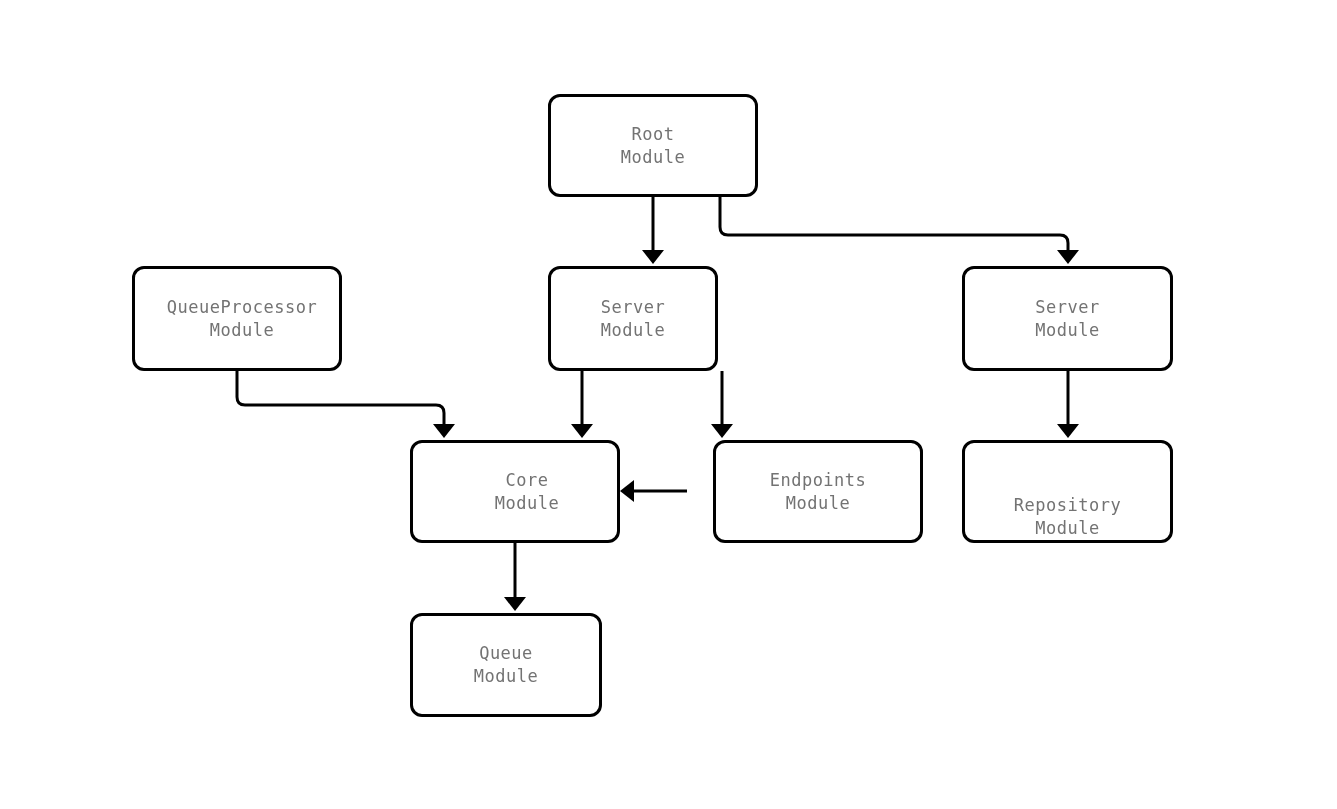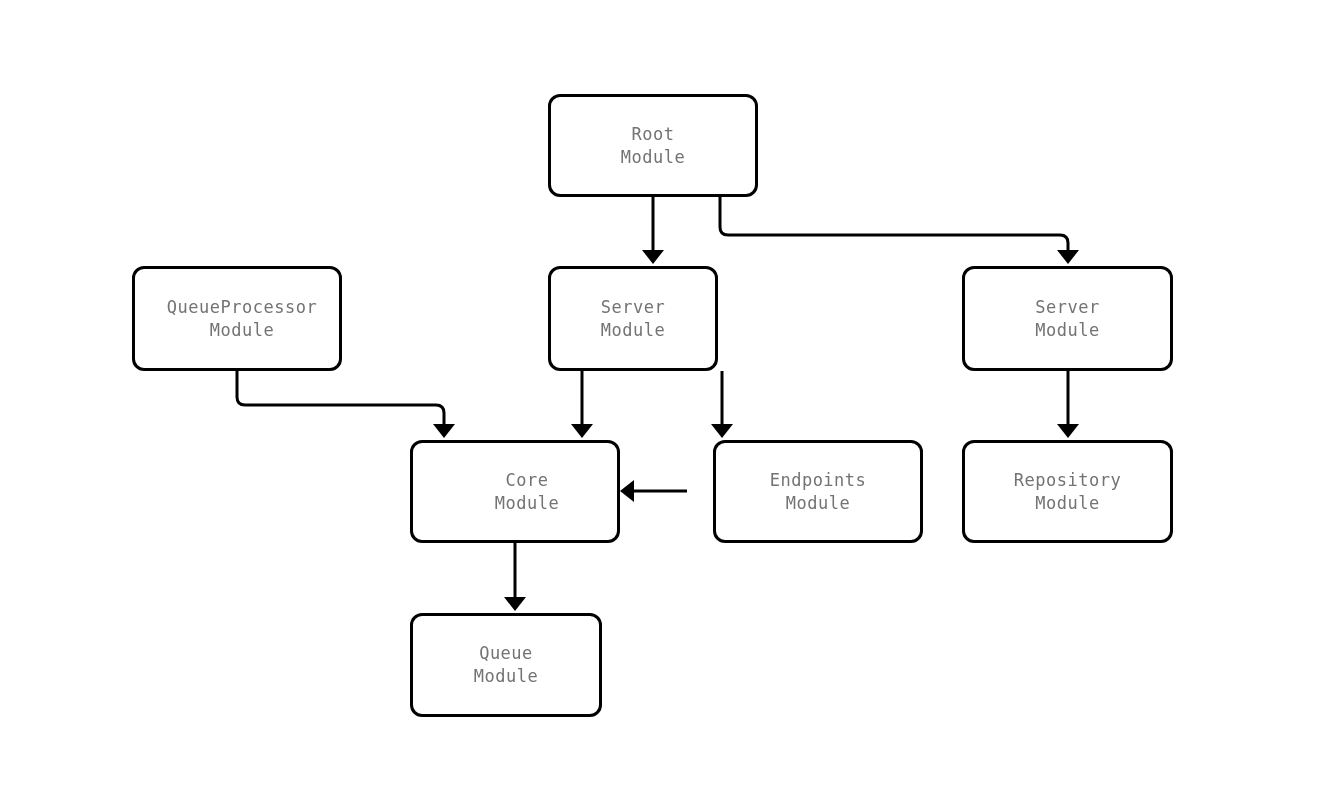--- a/index.html
+++ b/index.html
@@ -111,21 +111,21 @@
   <div class="node" style="left: 410px; top: 440px; width: 210px; height: 103px; border-color: rgb(0, 0, 0); padding-left: 24px;">
     <span class="node-label"><span>Core</span>
 <span>Module</span></span>
   </div>
 
   <div class="node" style="left: 713px; top: 440px; width: 210px; height: 103px; border-color: rgb(0, 0, 0);">
     <span class="node-label"><span>Endpoints</span>
 <span>Module</span></span>
   </div>
 
-  <div class="node" style="left: 962px; top: 440px; width: 211px; height: 103px; border-color: rgb(0, 0, 0);">
+  <div class="node" style="left: 962px; top: 440px; width: 211px; height: 103px; border-color: rgb(0, 0, 0); justify-content: flex-end;">
     <span class="node-label"><span>Repository</span>
 <span>Module</span></span>
   </div>
 
   <div class="node" style="left: 410px; top: 613px; width: 192px; height: 104px; border-color: rgb(0, 0, 0);">
     <span class="node-label"><span>Queue</span>
 <span>Module</span></span>
   </div>
 
 </div>

